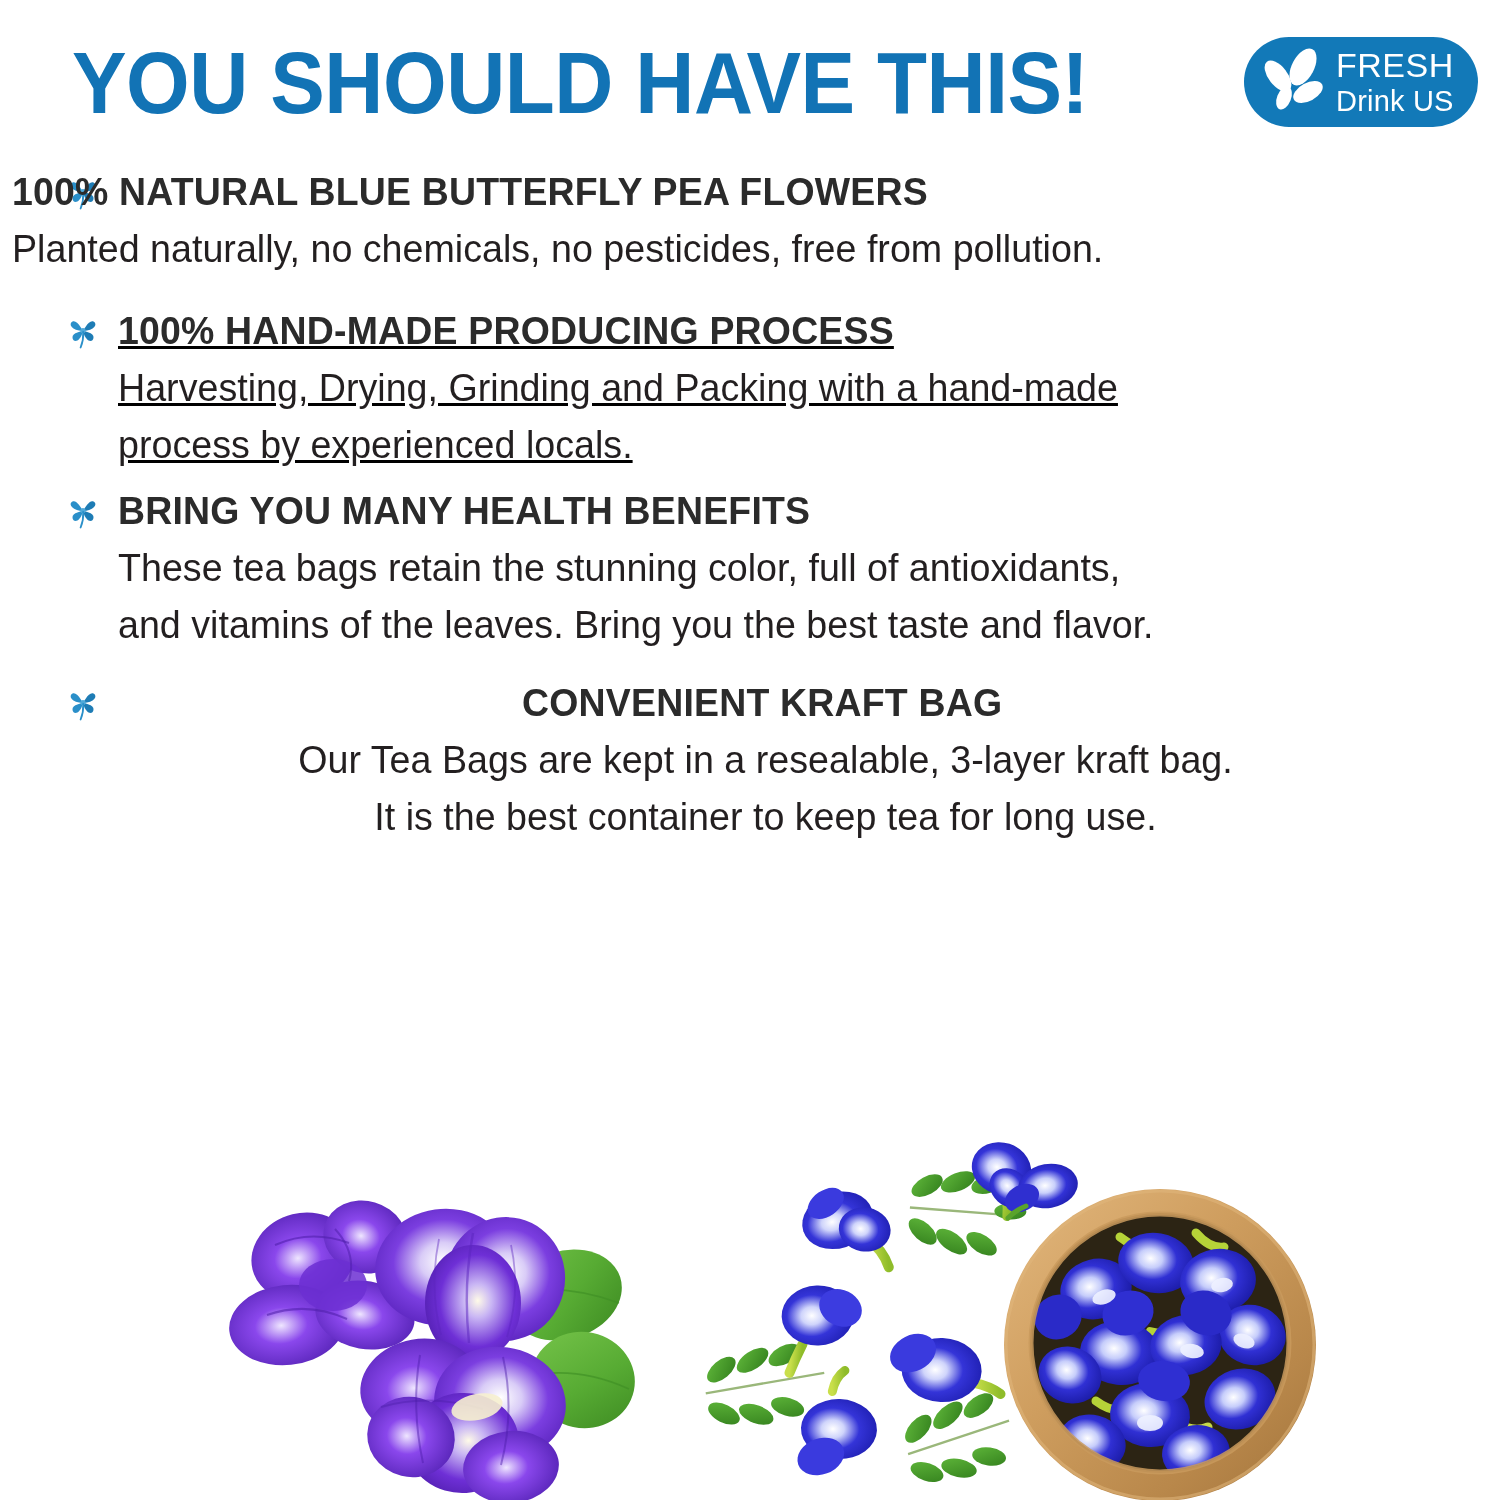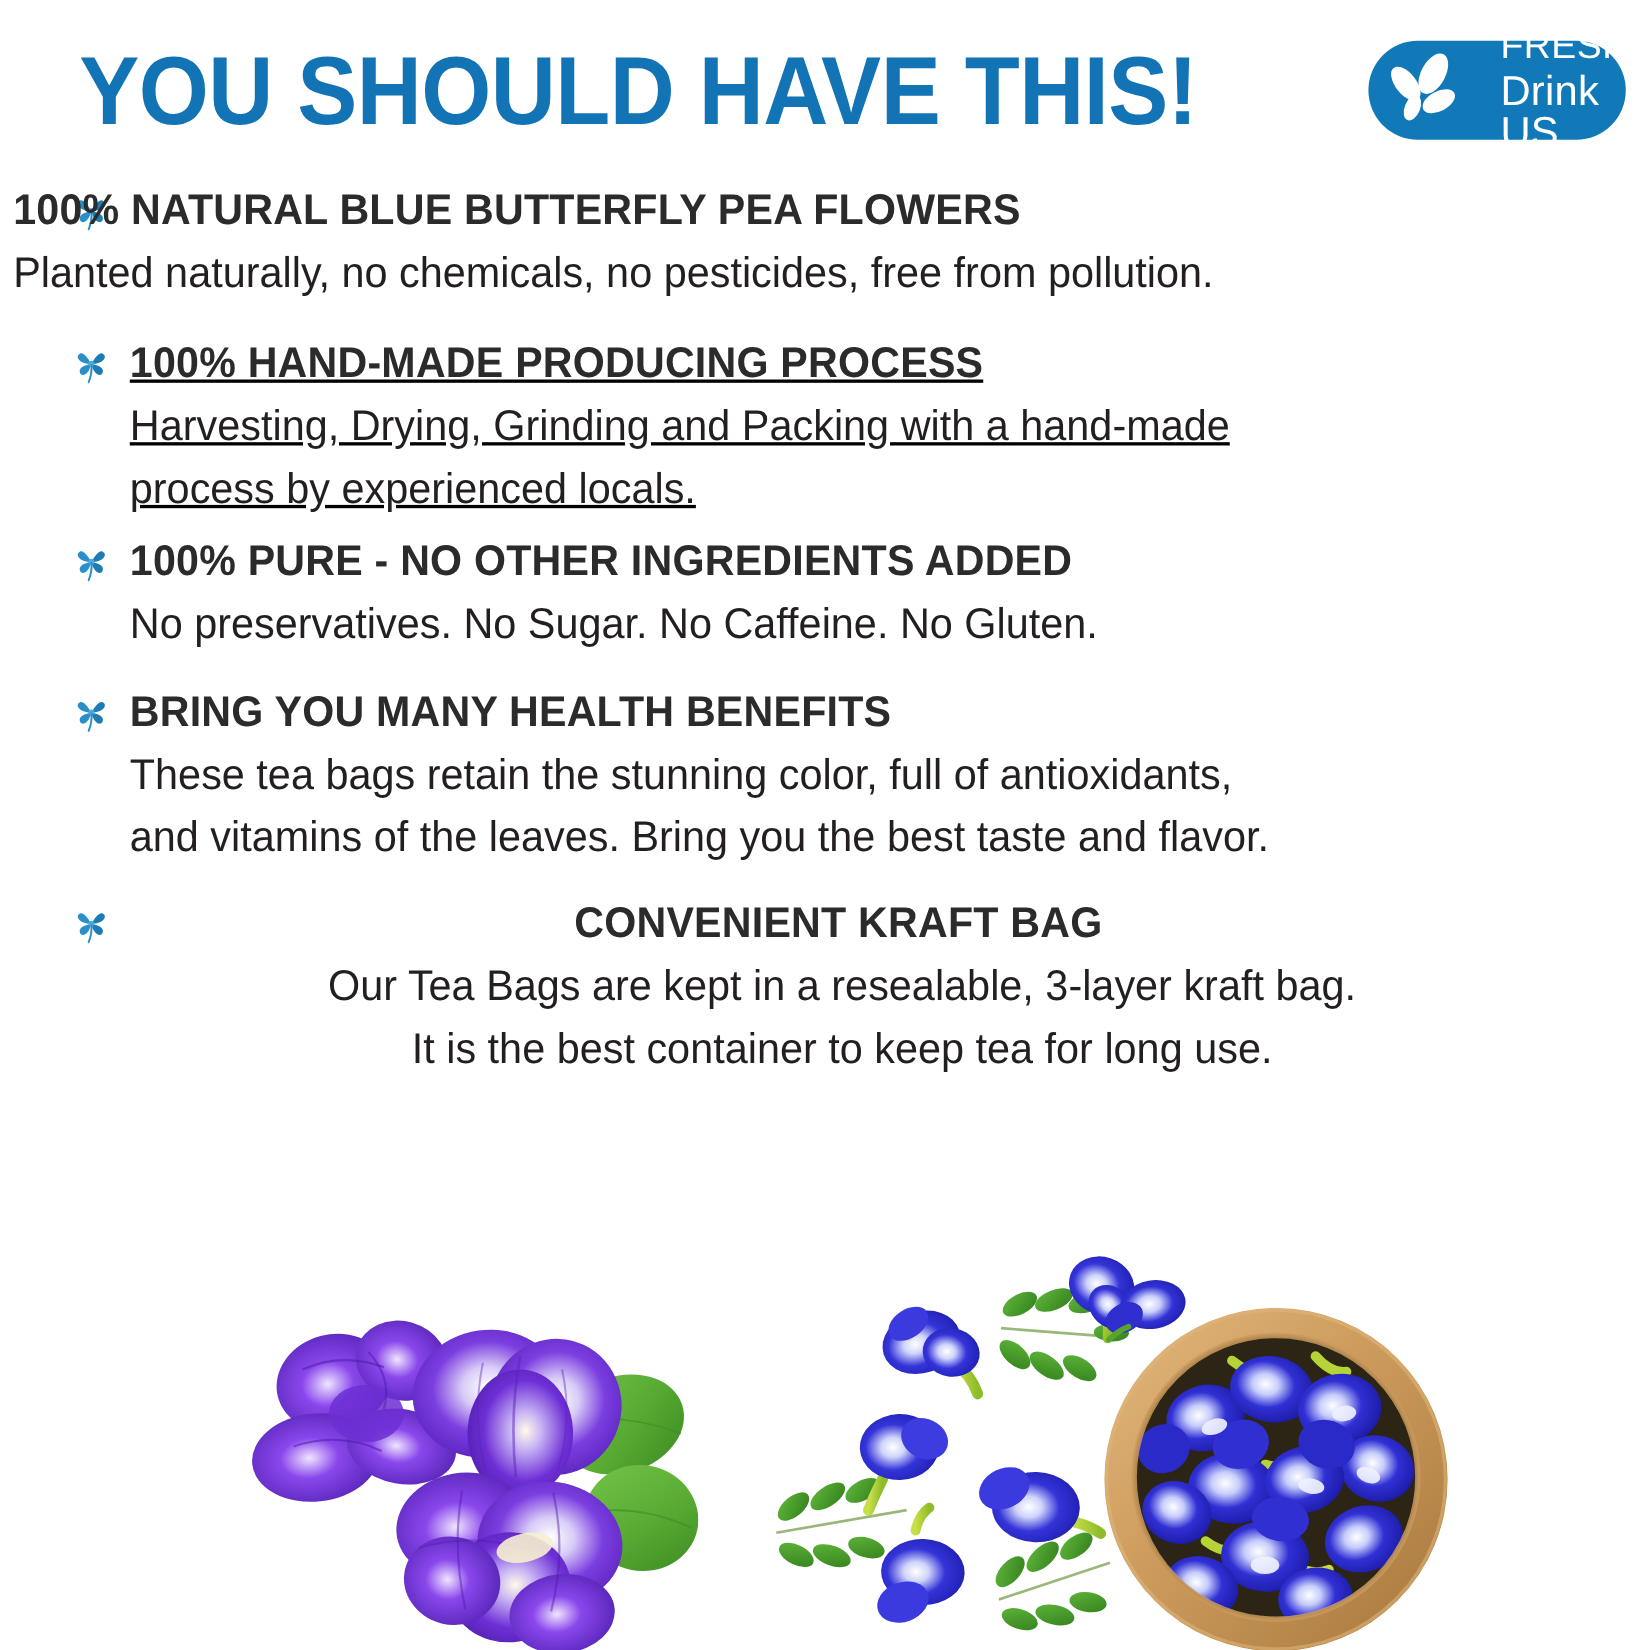--- a/index.html
+++ b/index.html
@@ -44,21 +44,20 @@
     left: 1244px;
     top: 20px;
     width: 234px;
     height: 90px;
     background: #1279b8;
     border-radius: 45px;
     display: flex;
     align-items: center;
     box-sizing: border-box;
     padding-left: 14px;
-    gap: 28px;
   }
   .logo-mark {
     width: 74px;
     height: 74px;
     flex: 0 0 74px;
     position: relative;
   }
   .logo-text {
     margin-left: 4px;
     display: flex;
@@ -70,21 +69,21 @@
     color: #ffffff;
     font-family: "Liberation Sans", sans-serif;
     font-weight: 400;
     font-size: 34px;
     letter-spacing: 0.5px;
   }
   .logo-drink {
     color: #ffffff;
     font-family: "Liberation Sans", sans-serif;
     font-weight: 400;
-    font-size: 38px;
+    font-size: 29px;
     letter-spacing: 0.2px;
     margin-top: 5px;
   }
 
   
   .bullets {
     position: absolute;
     left: 0;
     top: 168px;
     width: 1460px;
@@ -199,36 +198,20 @@
           <circle cx="19" cy="17.6" r="2.6" fill="#4fa8d8"></circle>
           <path d="M19.2 19 C19.6 25 18.6 29.5 16.6 34.5" stroke="#2a8fc9" stroke-width="1.8" fill="none" stroke-linecap="round"></path>
         </g>
       </svg>
     </span>
     <div class="b-title">100% HAND-MADE PRODUCING PROCESS</div>
     <div class="b-body">Harvesting, Drying, Grinding and Packing with a hand-made
 process by experienced locals.</div>
   </div>
 
-  <div class="bullet b3">
-    <span class="clover">
-      <svg viewBox="0 0 38 38" width="38" height="38" aria-hidden="true">
-        <g>
-          <path d="M19 18 C19 18 13 6 8.5 8.5 C4 11 7.5 17.5 19 18 Z" fill="#2a8fc9"></path>
-          <path d="M19 18 C19 18 25 6 29.5 8.5 C34 11 30.5 17.5 19 18 Z" fill="#1e7cb5"></path>
-          <path d="M19 18 C19 18 7.5 19.5 8.5 25 C9.6 30.6 16.5 28.5 19 18 Z" fill="#2a8fc9"></path>
-          <path d="M19 18 C19 18 30.5 19.5 29.5 25 C28.4 30.6 21.5 28.5 19 18 Z" fill="#1e7cb5"></path>
-          <circle cx="19" cy="17.6" r="2.6" fill="#4fa8d8"></circle>
-          <path d="M19.2 19 C19.6 25 18.6 29.5 16.6 34.5" stroke="#2a8fc9" stroke-width="1.8" fill="none" stroke-linecap="round"></path>
-        </g>
-      </svg>
-    </span>
-    <div class="b-title">100% PURE - NO OTHER INGREDIENTS ADDED</div>
-    <div class="b-body">No preservatives. No Sugar. No Caffeine. No Gluten.</div>
-  </div>
 
   <div class="bullet b4">
     <span class="clover">
       <svg viewBox="0 0 38 38" width="38" height="38" aria-hidden="true">
         <g>
           <path d="M19 18 C19 18 13 6 8.5 8.5 C4 11 7.5 17.5 19 18 Z" fill="#2a8fc9"></path>
           <path d="M19 18 C19 18 25 6 29.5 8.5 C34 11 30.5 17.5 19 18 Z" fill="#1e7cb5"></path>
           <path d="M19 18 C19 18 7.5 19.5 8.5 25 C9.6 30.6 16.5 28.5 19 18 Z" fill="#2a8fc9"></path>
           <path d="M19 18 C19 18 30.5 19.5 29.5 25 C28.4 30.6 21.5 28.5 19 18 Z" fill="#1e7cb5"></path>
           <circle cx="19" cy="17.6" r="2.6" fill="#4fa8d8"></circle>

